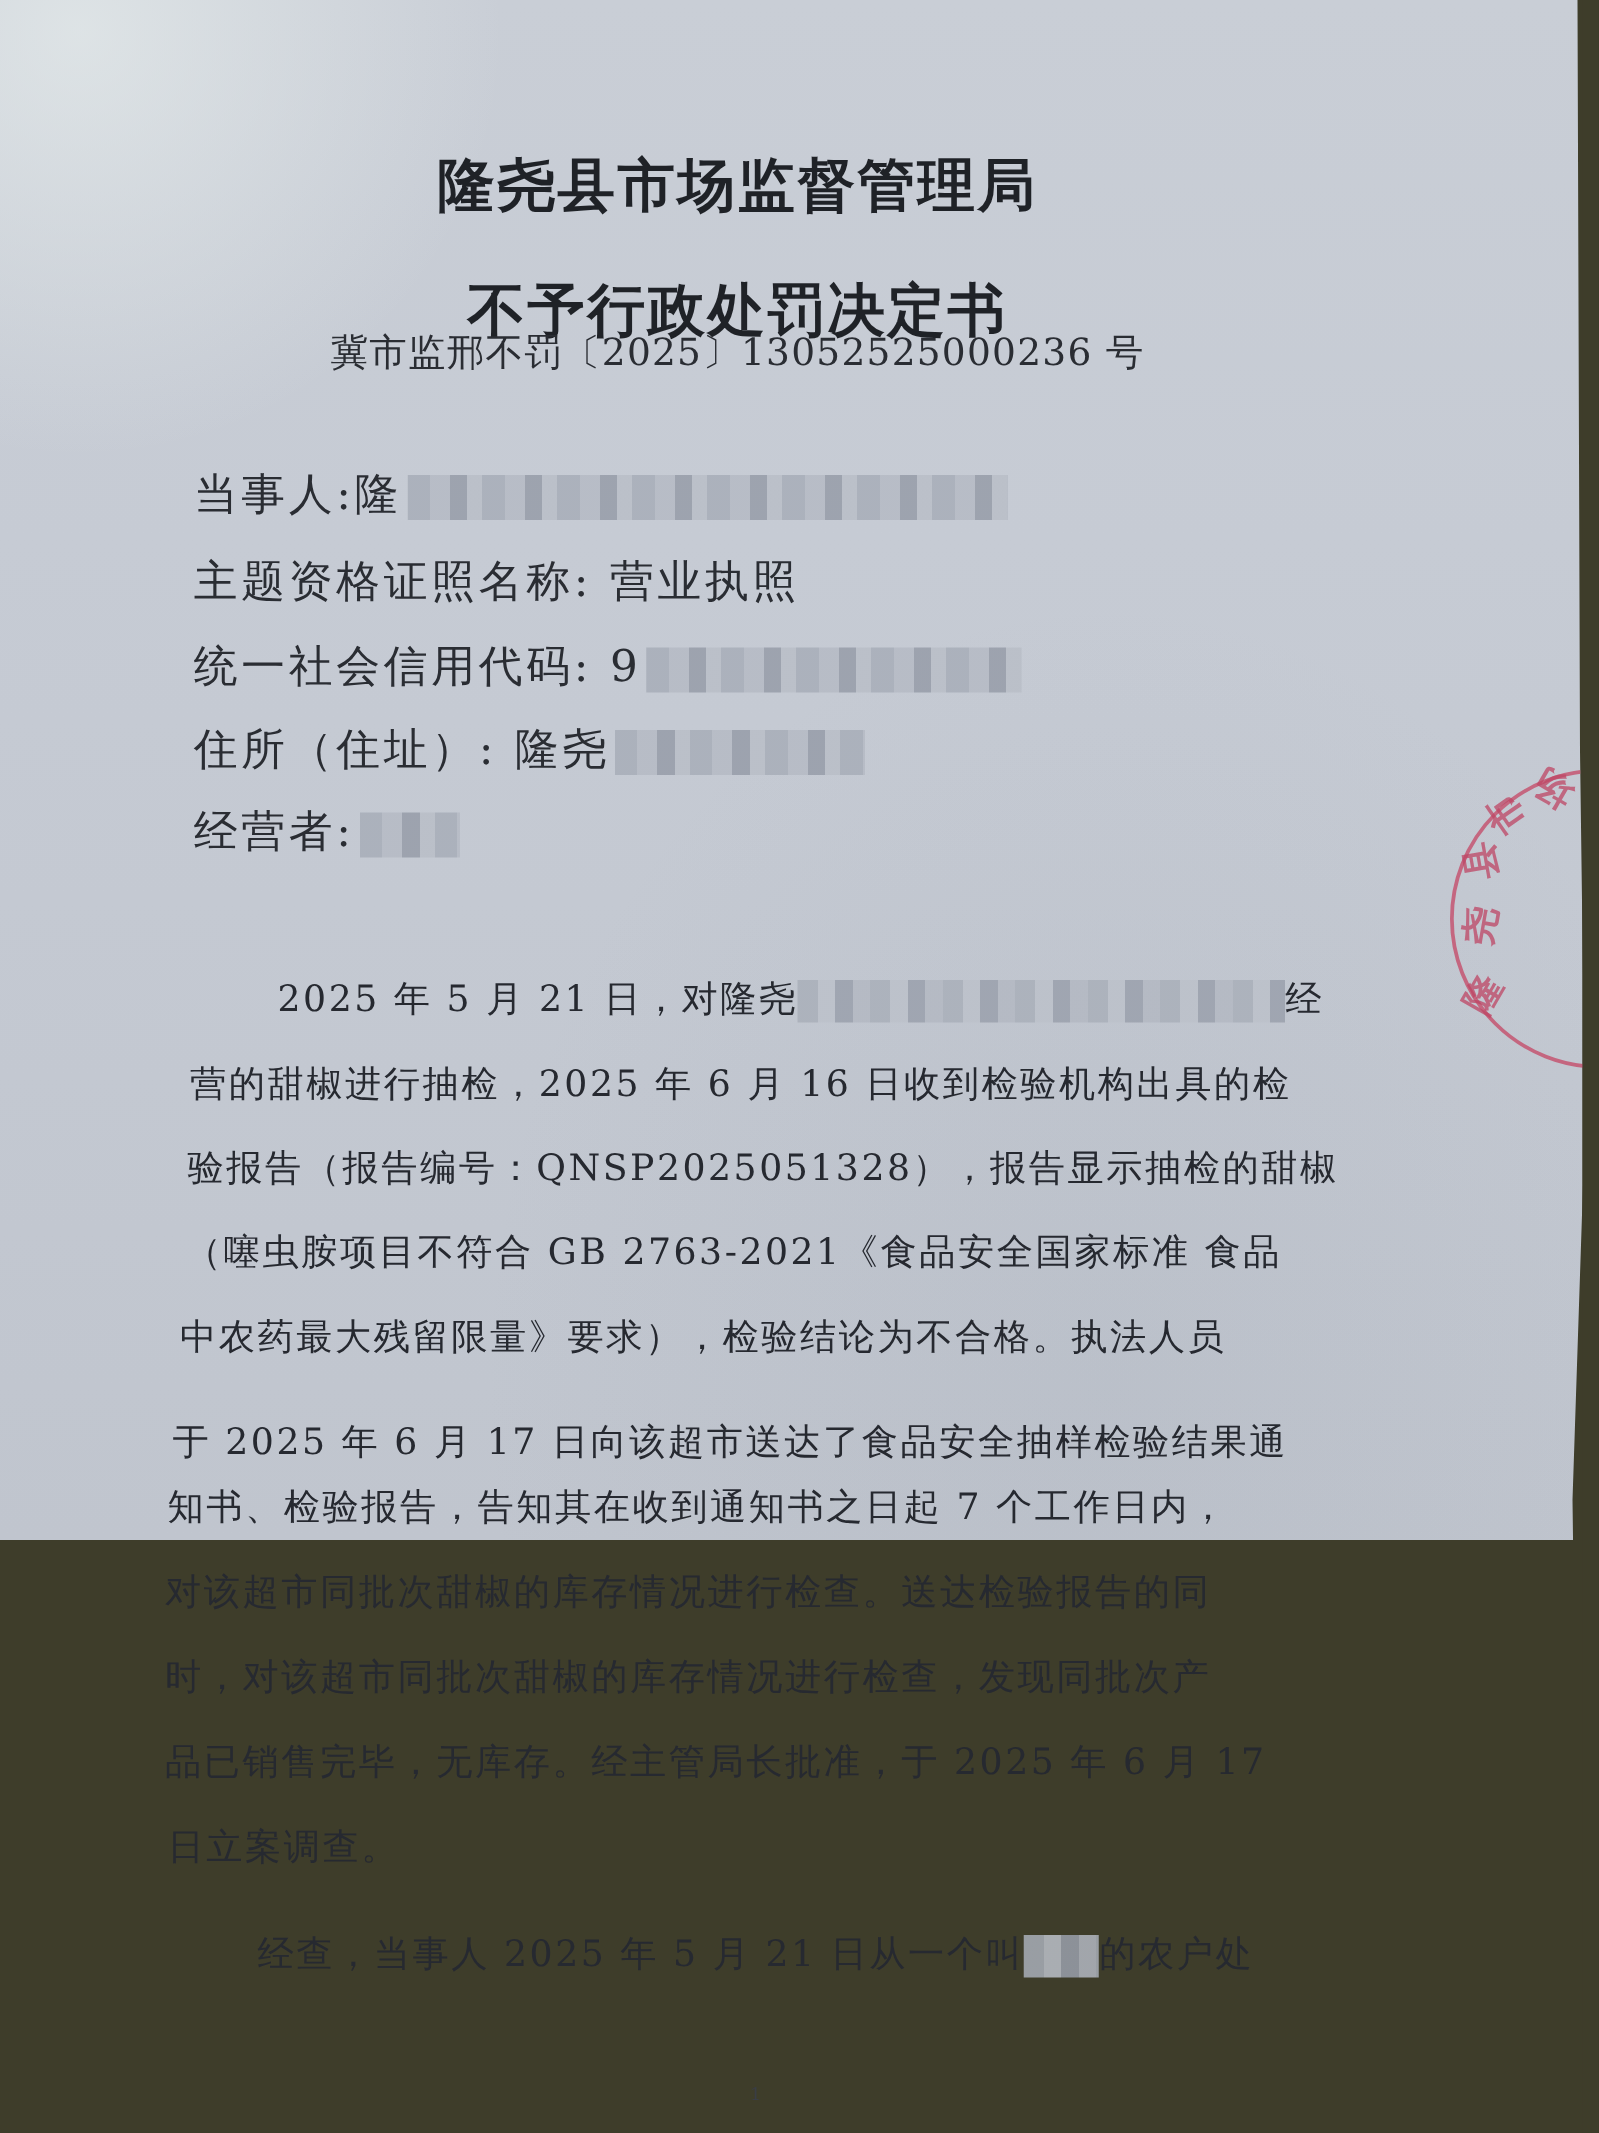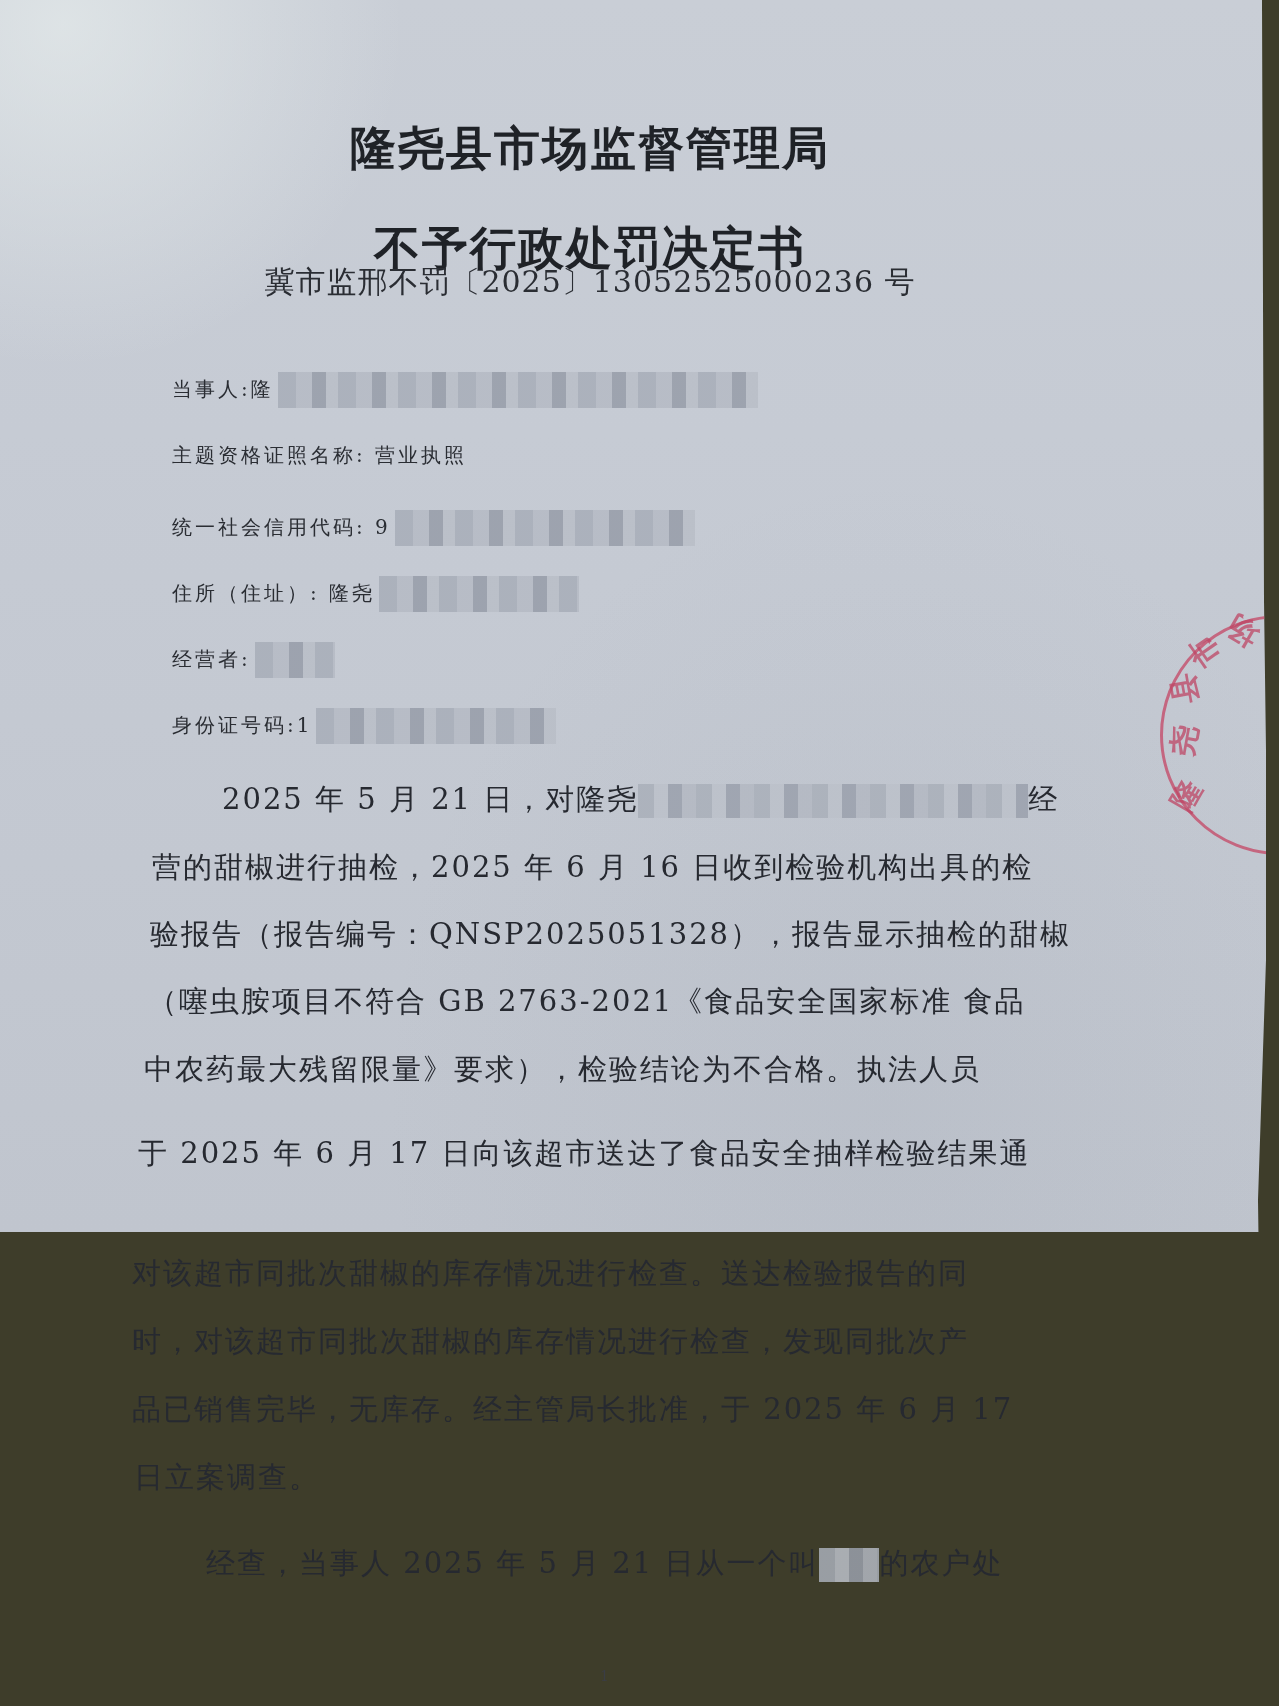--- a/index.html
+++ b/index.html
@@ -49,22 +49,22 @@
       top: 262px;
       left: 0;
       width: 1180px;
       text-align: center;
       font-size: 30px;
       letter-spacing: 1px;
       color: #2a2d33;
     }
     .field {
       position: absolute;
-      left: 172px;
-      font-size: 20px;
+      left: 155px;
+      font-size: 35px;
       letter-spacing: 3px;
       color: #2a2d33;
       white-space: nowrap;
     }
     .field .redacted {
       display: inline-block;
       vertical-align: middle;
       height: 36px;
       background: repeating-linear-gradient(90deg, #a7adb8 0 18px, #b5bac4 18px 34px, #969ca8 34px 48px, #b9bec7 48px 60px);
       opacity: 0.85;
@@ -134,32 +134,30 @@
   </div>
   <div class="field" style="top:510px;">
     <span>统一社会信用代码:</span><span> 9</span><span class="redacted" style="width:300px;"></span>
   </div>
   <div class="field" style="top:576px;">
     <span>住所（住址）:</span><span> 隆尧</span><span class="redacted" style="width:200px;"></span>
   </div>
   <div class="field" style="top:642px;">
     <span>经营者:</span><span class="redacted" style="width:80px;"></span>
   </div>
-  <div class="field" style="top:708px;">
-    <span>身份证号码:</span><span>1</span><span class="redacted" style="width:240px;"></span>
-  </div>
 
   <div class="para-line" style="top:780px; left:222px;">
     <span>2025 年 5 月 21 日，对隆尧</span><span class="inline-redact" style="width:390px;"></span><span>经</span>
   </div>
   <div class="para-line" style="top:848px; left:152px;">营的甜椒进行抽检，2025 年 6 月 16 日收到检验机构出具的检</div>
   <div class="para-line" style="top:915px; left:150px;">验报告（报告编号：QNSP2025051328），报告显示抽检的甜椒</div>
   <div class="para-line" style="top:982px; left:148px;">（噻虫胺项目不符合 GB 2763-2021《食品安全国家标准  食品</div>
   <div class="para-line" style="top:1050px; left:144px;">中农药最大残留限量》要求），检验结论为不合格。执法人员</div>
   <div class="para-line" style="top:1118px; left:138px;margin-top:16px;">于 2025 年 6 月 17 日向该超市送达了食品安全抽样检验结果通</div>
+  <div class="para-line" style="top:1186px; left:134px;">知书、检验报告，告知其在收到通知书之日起 7 个工作日内，</div>
   <div class="para-line" style="top:1254px; left:132px;">对该超市同批次甜椒的库存情况进行检查。送达检验报告的同</div>
   <div class="para-line" style="top:1322px; left:132px;">时，对该超市同批次甜椒的库存情况进行检查，发现同批次产</div>
   <div class="para-line" style="top:1390px; left:132px;">品已销售完毕，无库存。经主管局长批准，于 2025 年 6 月 17</div>
   <div class="para-line" style="top:1458px; left:134px;">日立案调查。</div>
 
   <div class="para-line" style="top:1544px; left:206px;">
     <span>经查，当事人 2025 年 5 月 21 日从一个叫</span><span class="inline-redact" style="width:60px;"></span><span>的农户处</span>
   </div>
 
   <div class="page-number">1</div>

